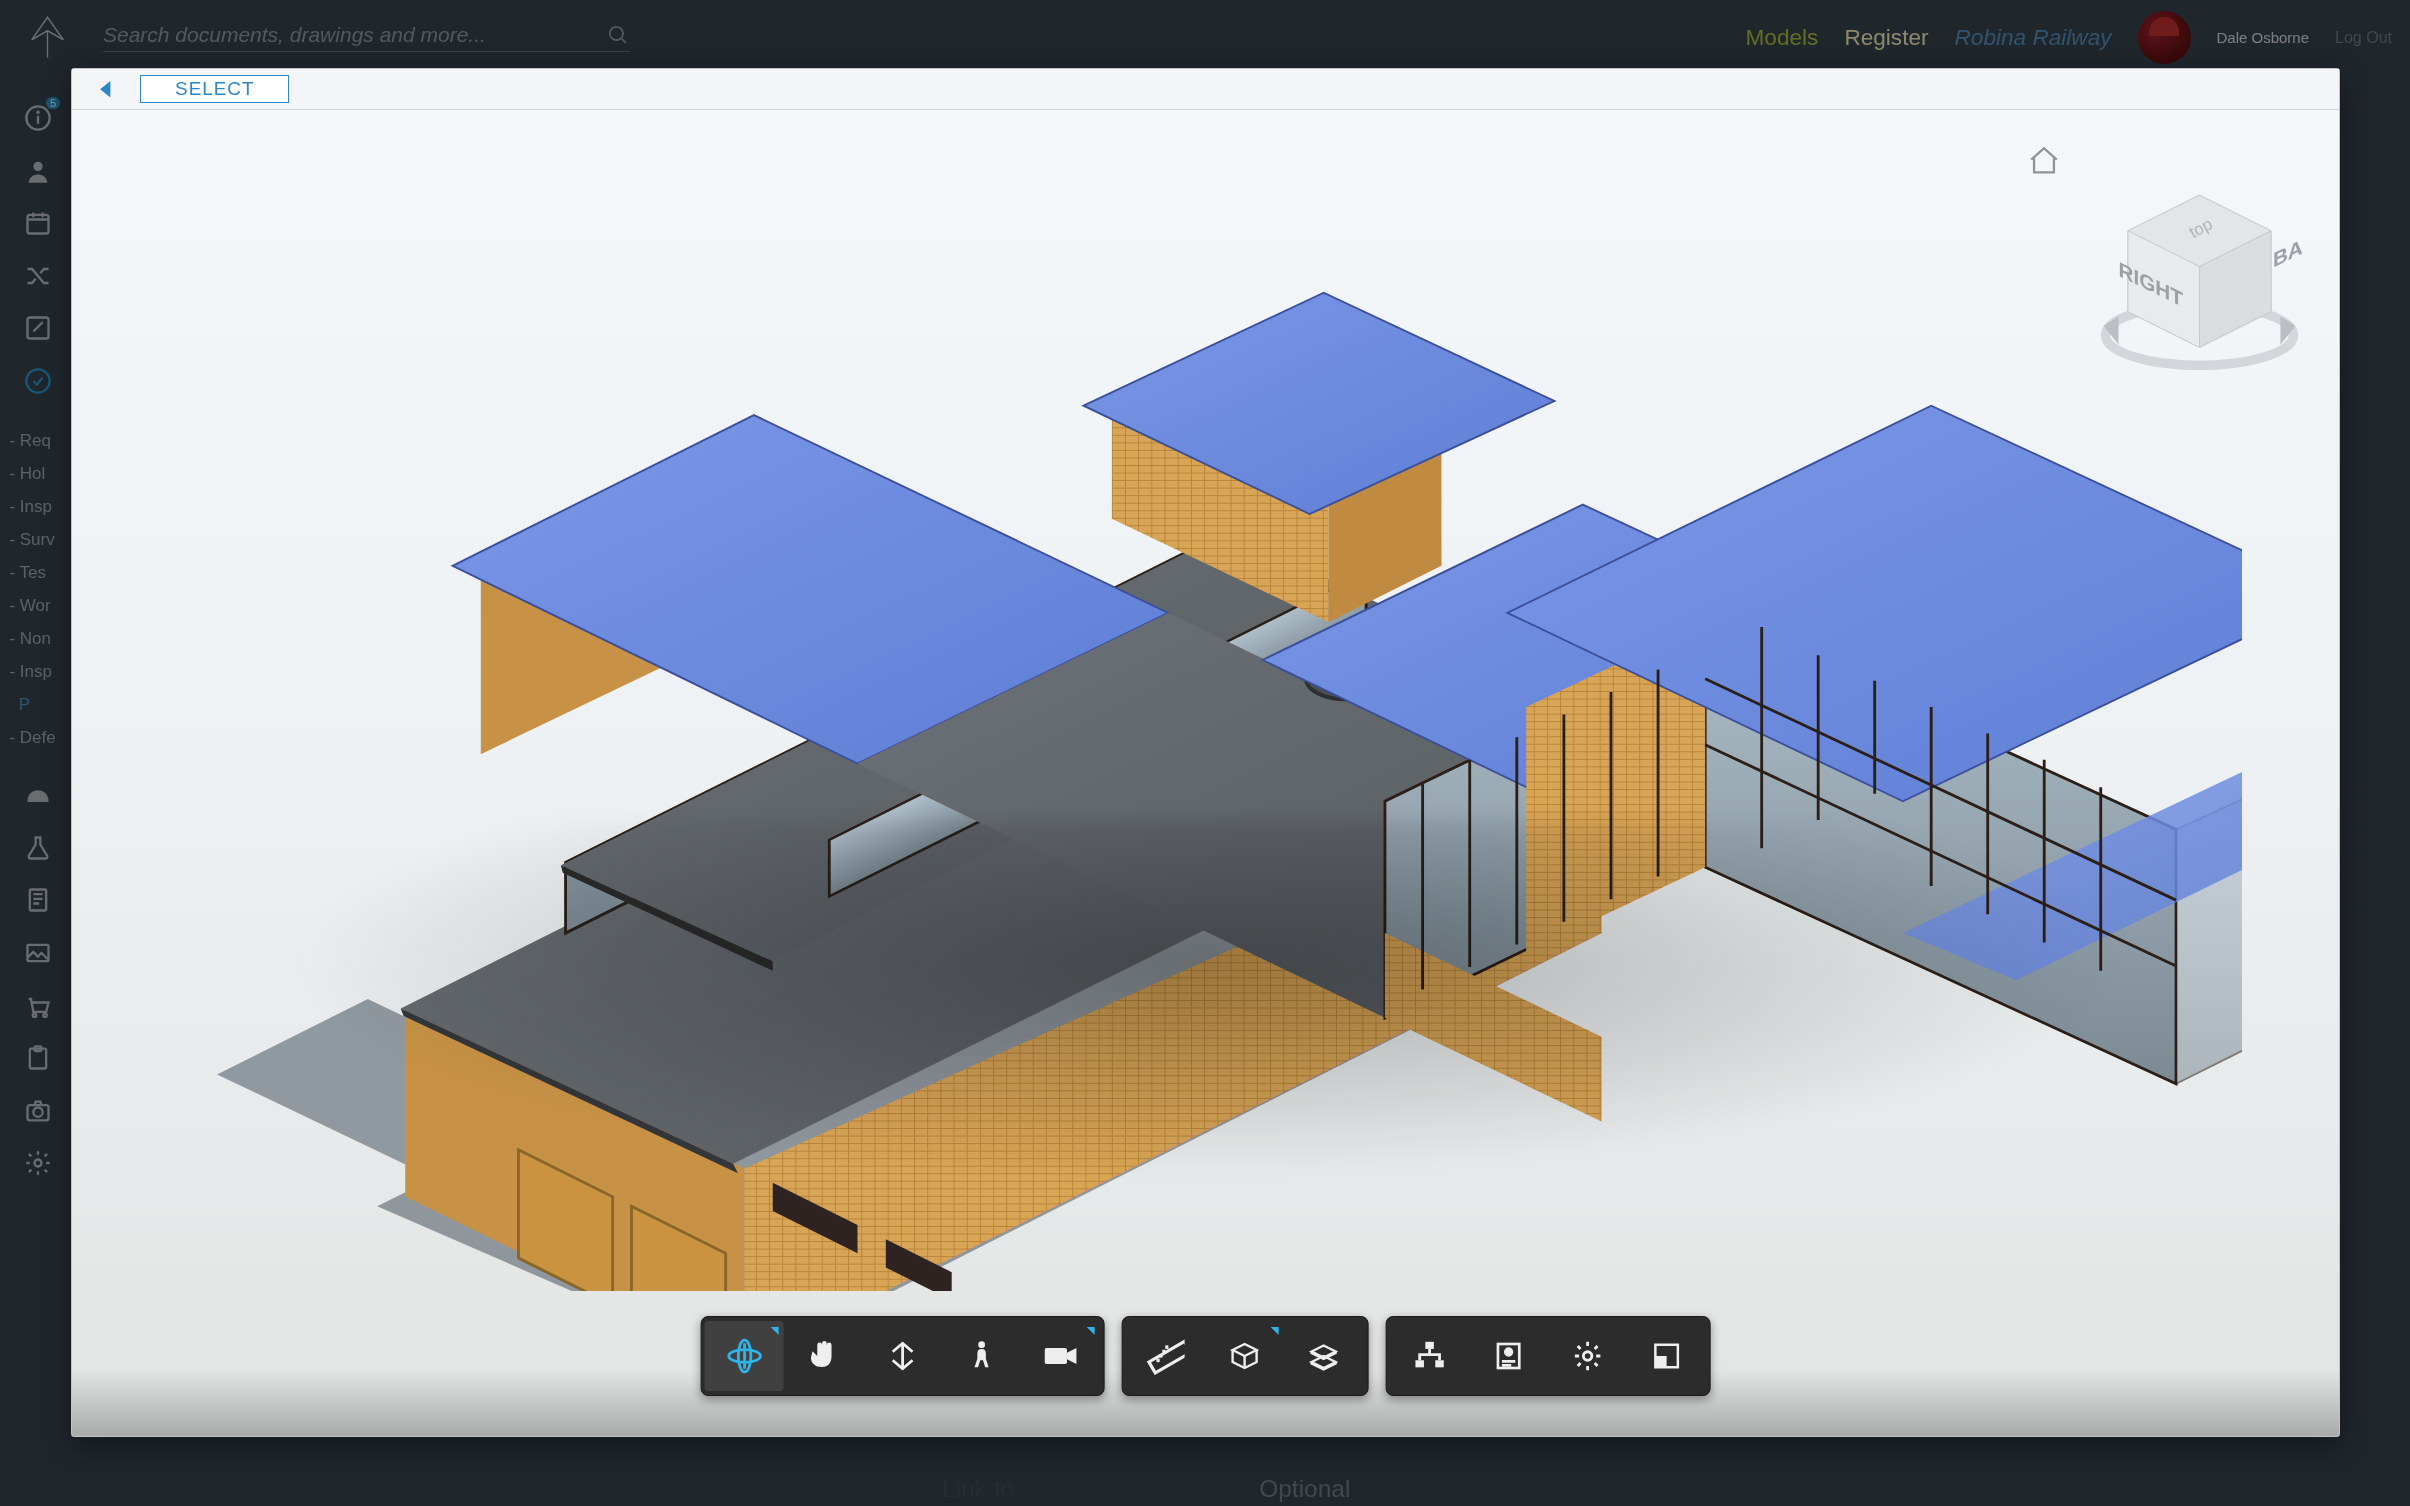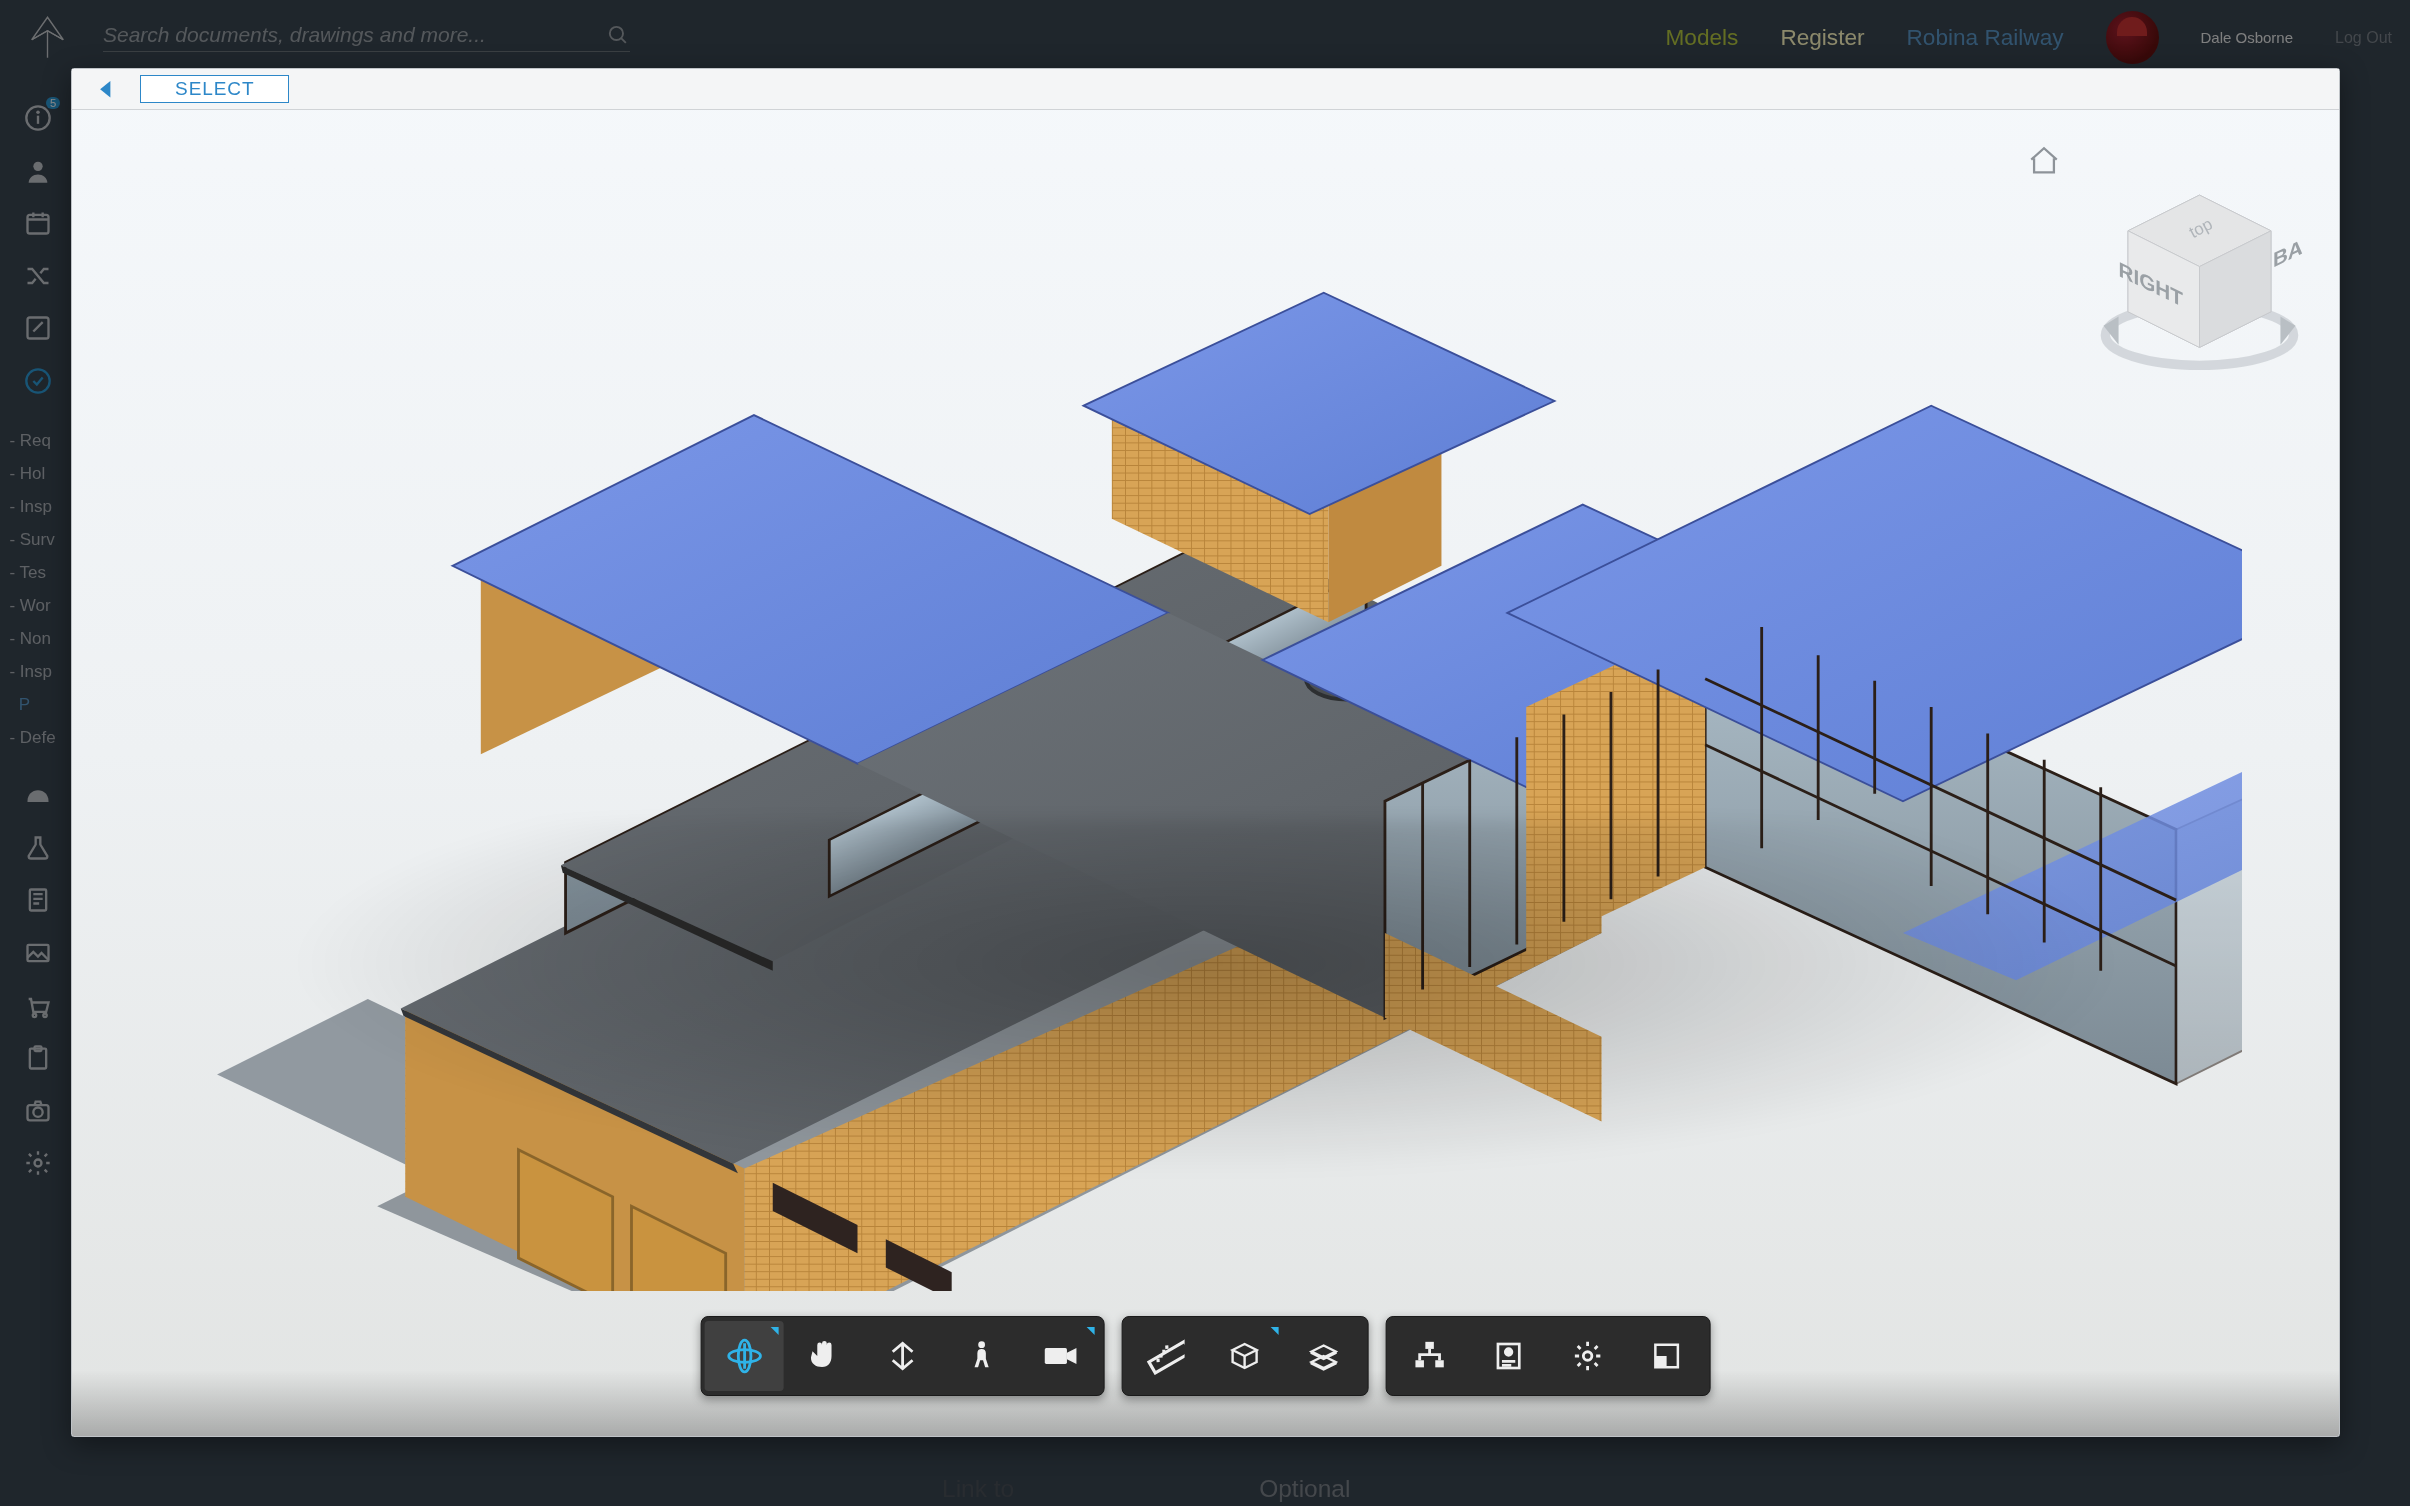--- a/index.html
+++ b/index.html
@@ -40,26 +40,26 @@
     color: #ccc;
     font-size: 21px;
     font-style: italic;
   }
   .search-wrap input::placeholder { color: #9aa1a7; }
   .search-wrap .search-icon { color: #9aa1a7; }
   .nav-right {
     margin-left: auto;
     display: flex;
     align-items: center;
-    gap: 42px;
+    gap: 26px;
     font-size: 22.6px;
   }
   .nav-link-green { color: #b5c840; }
   .nav-link-orange { color: #fef9c3; }
-  .nav-link-blue { color: #5a97c9; }
+  .nav-link-blue { color: #5a97c9; font-style: italic; }
   .user-name { color: #e6e7e8; font-size: 15px; }
   .logout { color: #7a828a; font-size: 16px; }
   .avatar {
     width: 53px; height: 53px;
     border-radius: 50%;
     background: radial-gradient(circle at 35% 35%, #a23, #611 70%);
     position: relative;
     overflow: hidden;
   }
   .avatar::after {

